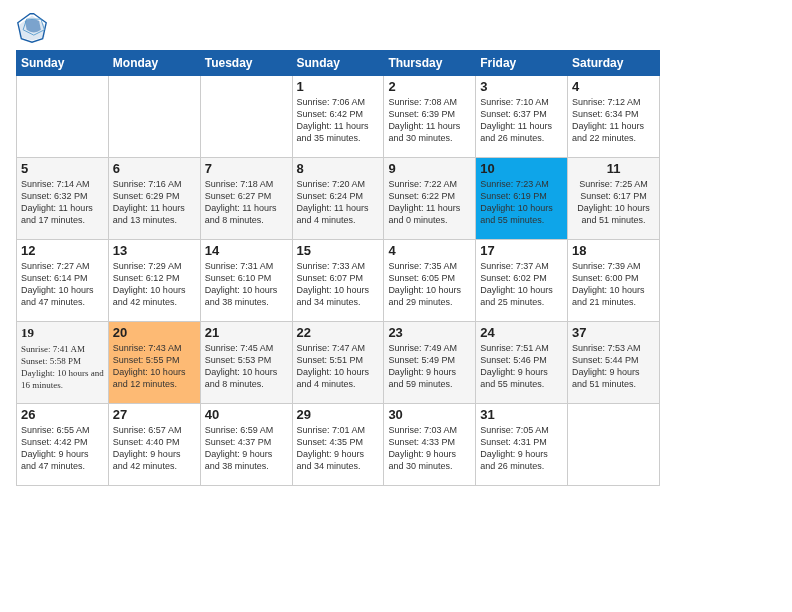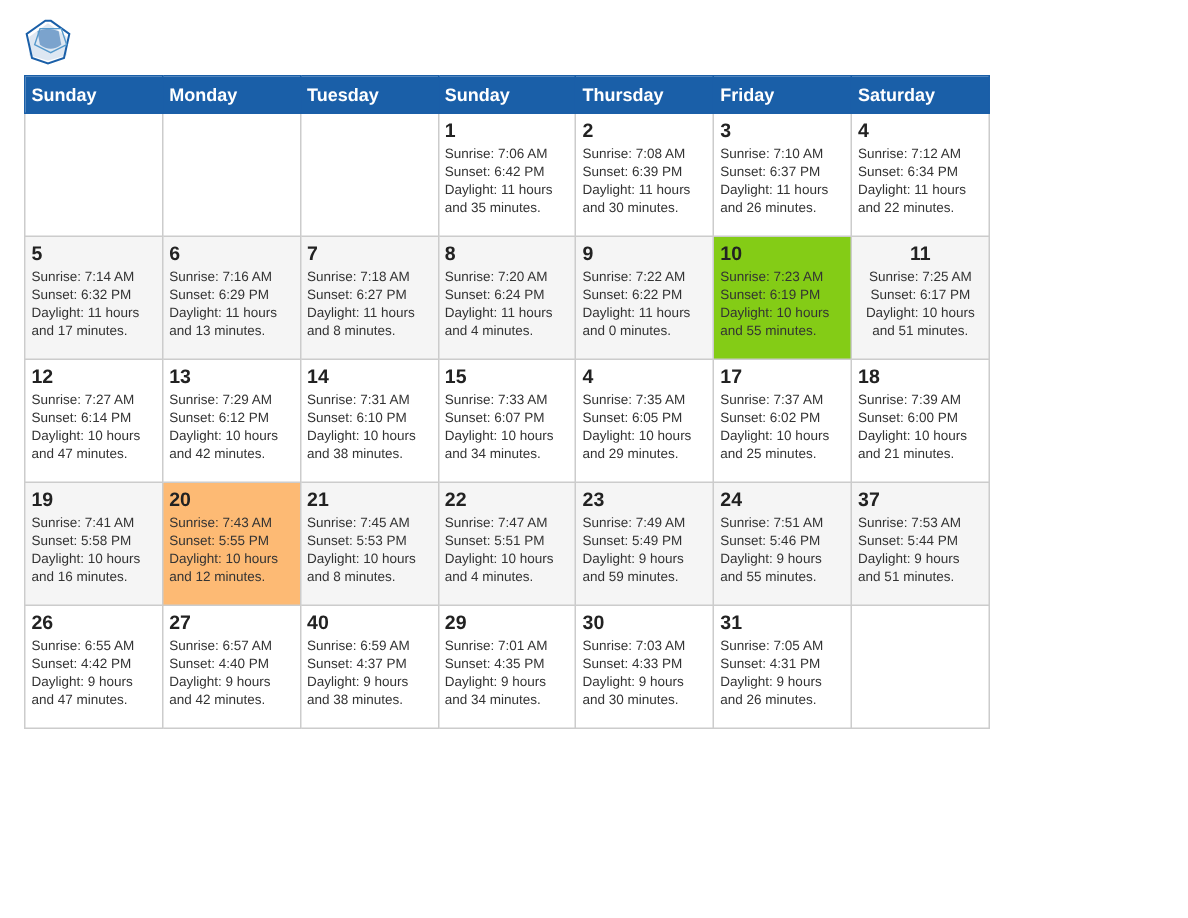--- a/index.html
+++ b/index.html
@@ -144,34 +144,34 @@
           <td><span class="day-num">2</span><span class="day-info">Sunrise: 7:08 AM<br>Sunset: 6:39 PM<br>Daylight: 11 hours and 30 minutes.</span></td>
           <td><span class="day-num">3</span><span class="day-info">Sunrise: 7:10 AM<br>Sunset: 6:37 PM<br>Daylight: 11 hours and 26 minutes.</span></td>
           <td><span class="day-num">4</span><span class="day-info">Sunrise: 7:12 AM<br>Sunset: 6:34 PM<br>Daylight: 11 hours and 22 minutes.</span></td>
         </tr>
         <tr>
           <td style="background: rgb(245, 245, 245);"><span class="day-num">5</span><span class="day-info">Sunrise: 7:14 AM<br>Sunset: 6:32 PM<br>Daylight: 11 hours and 17 minutes.</span></td>
           <td style="background: rgb(245, 245, 245);"><span class="day-num">6</span><span class="day-info">Sunrise: 7:16 AM<br>Sunset: 6:29 PM<br>Daylight: 11 hours and 13 minutes.</span></td>
           <td style="background: rgb(245, 245, 245);"><span class="day-num">7</span><span class="day-info">Sunrise: 7:18 AM<br>Sunset: 6:27 PM<br>Daylight: 11 hours and 8 minutes.</span></td>
           <td style="background: rgb(245, 245, 245);"><span class="day-num">8</span><span class="day-info">Sunrise: 7:20 AM<br>Sunset: 6:24 PM<br>Daylight: 11 hours and 4 minutes.</span></td>
           <td style="background: rgb(245, 245, 245);"><span class="day-num">9</span><span class="day-info">Sunrise: 7:22 AM<br>Sunset: 6:22 PM<br>Daylight: 11 hours and 0 minutes.</span></td>
-          <td style="background: #84cc16;"><span class="day-num">10</span><span class="day-info">Sunrise: 7:23 AM<br>Sunset: 6:19 PM<br>Daylight: 10 hours and 55 minutes.</span></td>
+          <td style="background: #0ea5e9;"><span class="day-num">10</span><span class="day-info">Sunrise: 7:23 AM<br>Sunset: 6:19 PM<br>Daylight: 10 hours and 55 minutes.</span></td>
           <td style="background: rgb(245, 245, 245); text-align: center;"><span class="day-num">11</span><span class="day-info">Sunrise: 7:25 AM<br>Sunset: 6:17 PM<br>Daylight: 10 hours and 51 minutes.</span></td>
         </tr>
         <tr>
           <td><span class="day-num">12</span><span class="day-info">Sunrise: 7:27 AM<br>Sunset: 6:14 PM<br>Daylight: 10 hours and 47 minutes.</span></td>
           <td><span class="day-num">13</span><span class="day-info">Sunrise: 7:29 AM<br>Sunset: 6:12 PM<br>Daylight: 10 hours and 42 minutes.</span></td>
           <td><span class="day-num">14</span><span class="day-info">Sunrise: 7:31 AM<br>Sunset: 6:10 PM<br>Daylight: 10 hours and 38 minutes.</span></td>
           <td><span class="day-num">15</span><span class="day-info">Sunrise: 7:33 AM<br>Sunset: 6:07 PM<br>Daylight: 10 hours and 34 minutes.</span></td>
           <td><span class="day-num">4</span><span class="day-info">Sunrise: 7:35 AM<br>Sunset: 6:05 PM<br>Daylight: 10 hours and 29 minutes.</span></td>
           <td><span class="day-num">17</span><span class="day-info">Sunrise: 7:37 AM<br>Sunset: 6:02 PM<br>Daylight: 10 hours and 25 minutes.</span></td>
           <td><span class="day-num">18</span><span class="day-info">Sunrise: 7:39 AM<br>Sunset: 6:00 PM<br>Daylight: 10 hours and 21 minutes.</span></td>
         </tr>
         <tr>
-          <td style="background: rgb(245, 245, 245);"><span class="day-num">19</span><span class="day-info">Sunrise: 7:41 AM<br>Sunset: 5:58 PM<br>Daylight: 10 hours and 16 minutes.</span></td>
+          <td style="background: rgb(245, 245, 245); font-family: Liberation Serif, serif;"><span class="day-num">19</span><span class="day-info">Sunrise: 7:41 AM<br>Sunset: 5:58 PM<br>Daylight: 10 hours and 16 minutes.</span></td>
           <td style="background: #fdba74;"><span class="day-num">20</span><span class="day-info">Sunrise: 7:43 AM<br>Sunset: 5:55 PM<br>Daylight: 10 hours and 12 minutes.</span></td>
           <td style="background: rgb(245, 245, 245);"><span class="day-num">21</span><span class="day-info">Sunrise: 7:45 AM<br>Sunset: 5:53 PM<br>Daylight: 10 hours and 8 minutes.</span></td>
           <td style="background: rgb(245, 245, 245);"><span class="day-num">22</span><span class="day-info">Sunrise: 7:47 AM<br>Sunset: 5:51 PM<br>Daylight: 10 hours and 4 minutes.</span></td>
           <td style="background: rgb(245, 245, 245); margin-left: 45px;"><span class="day-num">23</span><span class="day-info">Sunrise: 7:49 AM<br>Sunset: 5:49 PM<br>Daylight: 9 hours and 59 minutes.</span></td>
           <td style="background: rgb(245, 245, 245);"><span class="day-num">24</span><span class="day-info">Sunrise: 7:51 AM<br>Sunset: 5:46 PM<br>Daylight: 9 hours and 55 minutes.</span></td>
           <td style="background: rgb(245, 245, 245);"><span class="day-num">37</span><span class="day-info">Sunrise: 7:53 AM<br>Sunset: 5:44 PM<br>Daylight: 9 hours and 51 minutes.</span></td>
         </tr>
         <tr>
           <td><span class="day-num">26</span><span class="day-info">Sunrise: 6:55 AM<br>Sunset: 4:42 PM<br>Daylight: 9 hours and 47 minutes.</span></td>
           <td><span class="day-num">27</span><span class="day-info">Sunrise: 6:57 AM<br>Sunset: 4:40 PM<br>Daylight: 9 hours and 42 minutes.</span></td>

